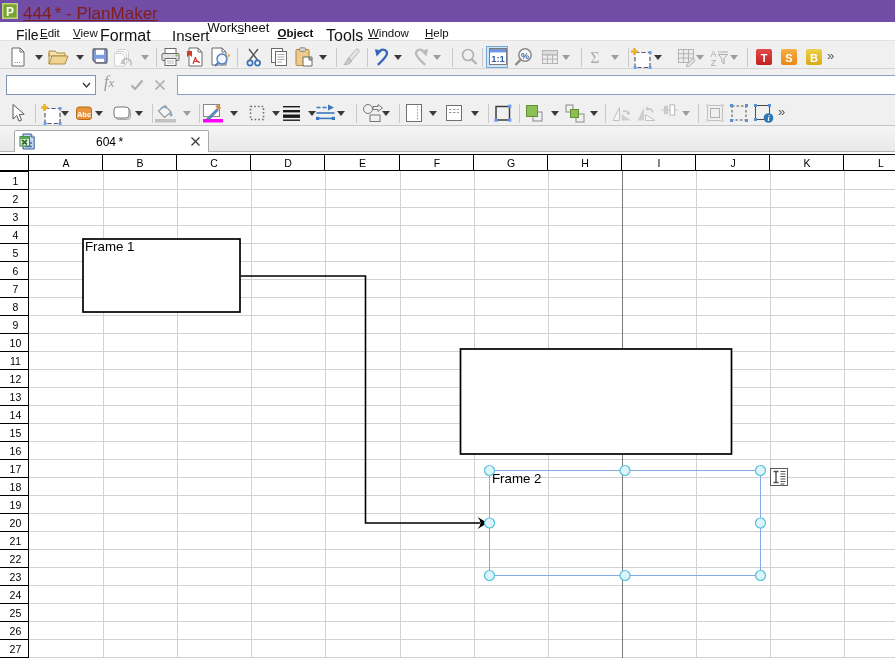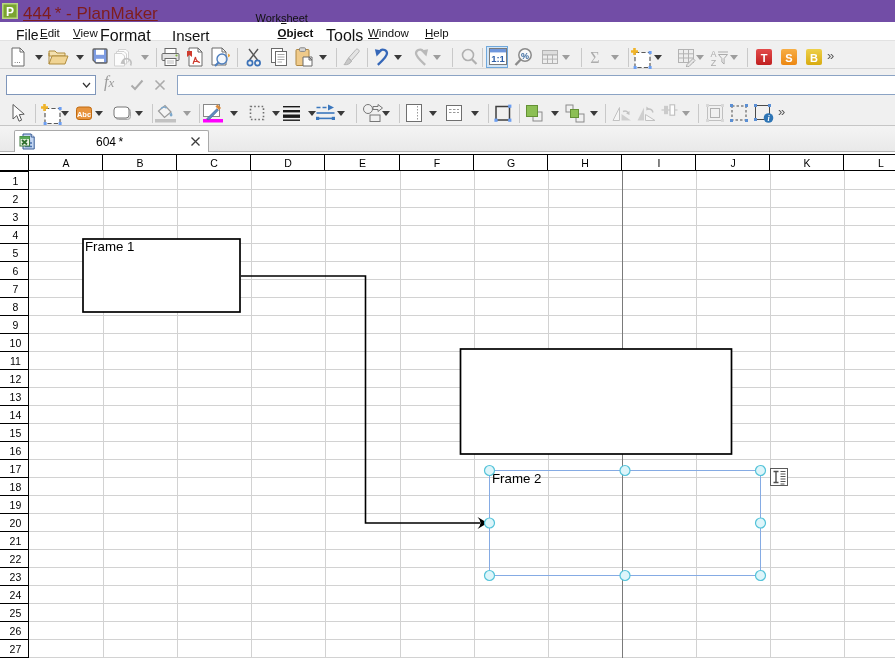--- a/index.html
+++ b/index.html
@@ -18,21 +18,21 @@
 <rect x="1.5" y="1.5" width="13" height="13" fill="#7aa430"></rect>
 <text x="8" y="12.5" font-size="12" font-weight="bold" fill="#fff" text-anchor="middle" font-family="Liberation Sans">P</text>
 </svg>
 <div class="abs" style="left:23px;top:3.5px;font-size:17px;color:#7f1d1d;text-decoration:underline;">444 * - PlanMaker</div>
 <div class="abs" style="left:0;top:22px;width:895px;height:19px;background:#ffffff;border-bottom:1px solid #e2e2e2;"></div>
 <div class="abs" style="left:16px;top:26.5px;font-size:14px;color:#111;"><u>F</u>ile</div>
 <div class="abs" style="left:40px;top:26.5px;font-size:11.5px;color:#111;"><u>E</u>dit</div>
 <div class="abs" style="left:73px;top:26.5px;font-size:11.5px;color:#111;"><u>V</u>iew</div>
 <div class="abs" style="left:100px;top:26.5px;font-size:16px;color:#111;">Fo<u>r</u>mat</div>
 <div class="abs" style="left:172px;top:26.5px;font-size:15px;color:#111;"><u>I</u>nsert</div>
-<div class="abs" style="left:207.5px;top:12px;font-size:11px;color:#111;margin-left:48px;">Work<u>s</u>heet</div>
+<div class="abs" style="left:207.5px;top:20px;font-size:13px;color:#111;">Work<u>s</u>heet</div>
 <div class="abs" style="left:277.5px;top:26.5px;font-size:11.5px;color:#111;font-weight:bold;"><u>O</u>bject</div>
 <div class="abs" style="left:326px;top:26.5px;font-size:16px;color:#111;"><u>T</u>ools</div>
 <div class="abs" style="left:368px;top:26.5px;font-size:11.5px;color:#111;text-align:center;"><u>W</u>indow</div>
 <div class="abs" style="left:425px;top:26.5px;font-size:11.5px;color:#111;"><u>H</u>elp</div>
 <div class="abs" style="left:0;top:41px;width:895px;height:28px;background:#f0f0f0;border-bottom:1px solid #d6d6d6;"></div>
 <div class="abs" style="left:0;top:69px;width:895px;height:27px;background:#f0f0f0;"></div>
 <div class="abs" style="left:0;top:96px;width:895px;height:30px;background:#f0f0f0;border-bottom:1px solid #c6c6c6;"></div>
 <div class="abs" style="left:0;top:126px;width:895px;height:26px;background:linear-gradient(#f4f4f4,#e9e9e9);border-bottom:1px solid #b4b4b4;"></div>
 <svg class="ico" style="left:8px;top:47px" width="20" height="20" viewBox="0 0 20 20">
     <path d="M4 1 h8 l4 4 v14 h-12 z" fill="#fff" stroke="#6a6a6a"></path>

